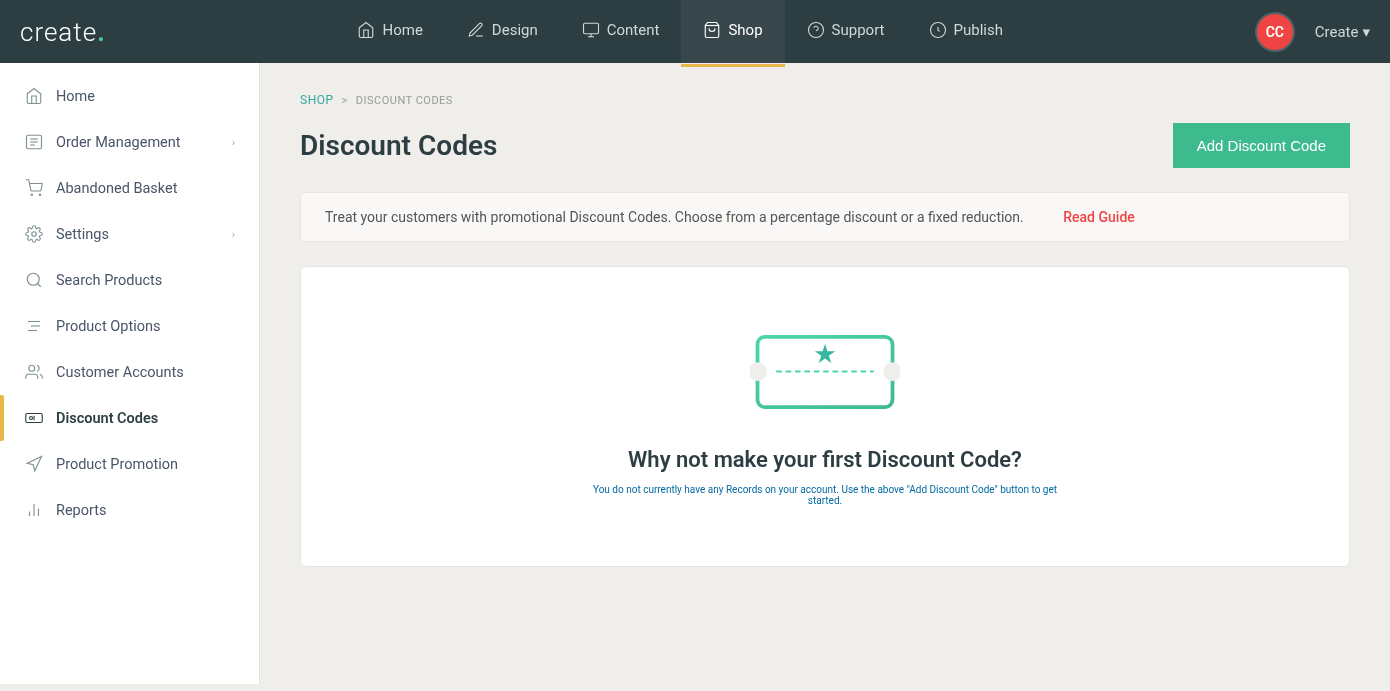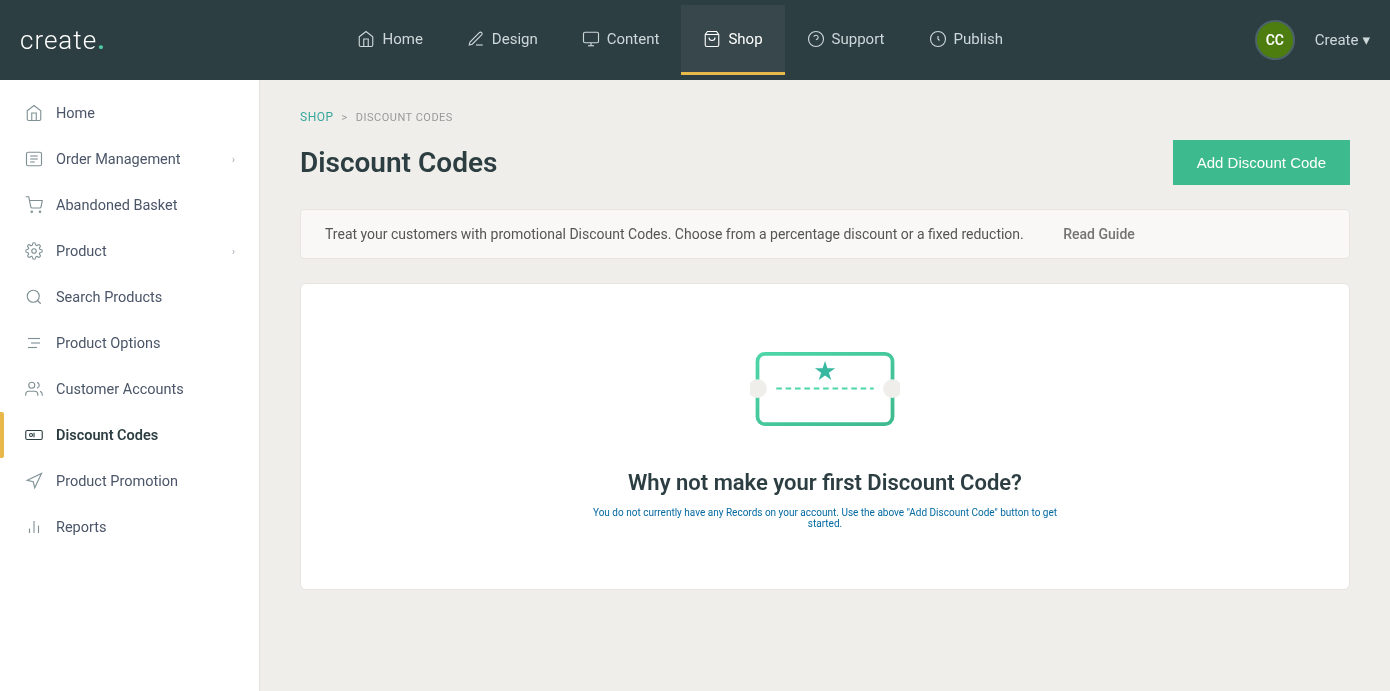--- a/index.html
+++ b/index.html
@@ -1,21 +1,21 @@
 <!DOCTYPE html>
 <html><head>
   <meta charset="utf-8">
   <style>
     * { box-sizing: border-box; margin: 0; padding: 0; }
     body { font-family: -apple-system, BlinkMacSystemFont, 'Segoe UI', Roboto, sans-serif; background: #f0eeeb; }
 
     
     .topnav {
       background: #2d3e42;
-      height: 80px;
+      height: 63px;
       display: flex;
       align-items: center;
       padding: 8px 20px;
       justify-content: space-between;
     }
     .topnav-logo {
       color: #fff;
       font-size: 26px;
       font-weight: 300;
       letter-spacing: 1px;
@@ -45,21 +45,21 @@
       background: rgba(255,255,255,0.05);
     }
     .topnav-right {
       display: flex;
       align-items: center;
       gap: 20px;
     }
     .avatar-circle {
       width: 40px; height: 40px;
       border-radius: 50%;
-      background: #4d7c0f;
+      background: #ef4444;
       border: 2px solid #4a6268;
       display: flex; align-items: center; justify-content: center;
       color: #fff; font-size: 14px; font-weight: 600;
     }
     .topnav-create {
       color: #cdd8da;
       font-size: 15px;
       display: flex; align-items: center; gap: 4px;
     }
 
@@ -156,21 +156,21 @@
       border-radius: 4px;
       padding: 16px 24px;
       display: flex;
       align-items: center;
       gap: 18px;
       margin-bottom: 24px;
       font-size: 14px;
       color: #555;
     }
     .info-bar a {
-      color: #737373;
+      color: #ef4444;
       text-decoration: none;
       font-weight: 500;
     }
 
     
     .empty-card {
       background: #fff;
       border: 1px solid #e8e5e0;
       border-radius: 6px;
       padding: 60px 40px;
@@ -182,21 +182,20 @@
     .ticket-icon {
       width: 150px;
       height: 90px;
       margin-bottom: 30px;
     }
     .empty-card h2 {
       font-size: 22px;
       font-weight: 600;
       color: #2d3e42;
       margin-bottom: 12px;
-      margin-top: 6px;
     }
     .empty-card p {
       font-size: 10px;
       color: #0369a1;
       max-width: 500px;
     }
 
     
     .nav-icon { width: 18px; height: 18px; }
   </style>
@@ -315,21 +314,21 @@
       <span>Abandoned Basket</span>
     </div>
 
     <div class="sidebar-item">
       <span class="icon">
         <svg width="18" height="18" viewBox="0 0 24 24" fill="none" stroke="#4a6268" stroke-width="1.5">
             <circle cx="12" cy="12" r="3"></circle>
             <path d="M19.4 15a1.65 1.65 0 0 0 .33 1.82l.06.06a2 2 0 0 1-2.83 2.83l-.06-.06a1.65 1.65 0 0 0-1.82-.33 1.65 1.65 0 0 0-1 1.51V21a2 2 0 0 1-4 0v-.09A1.65 1.65 0 0 0 9 19.4a1.65 1.65 0 0 0-1.82.33l-.06.06a2 2 0 0 1-2.83-2.83l.06-.06A1.65 1.65 0 0 0 4.68 15a1.65 1.65 0 0 0-1.51-1H3a2 2 0 0 1 0-4h.09A1.65 1.65 0 0 0 4.6 9a1.65 1.65 0 0 0-.33-1.82l-.06-.06a2 2 0 0 1 2.83-2.83l.06.06A1.65 1.65 0 0 0 9 4.68a1.65 1.65 0 0 0 1-1.51V3a2 2 0 0 1 4 0v.09a1.65 1.65 0 0 0 1 1.51 1.65 1.65 0 0 0 1.82-.33l.06-.06a2 2 0 0 1 2.83 2.83l-.06.06A1.65 1.65 0 0 0 19.4 9a1.65 1.65 0 0 0 1.51 1H21a2 2 0 0 1 0 4h-.09a1.65 1.65 0 0 0-1.51 1z"></path>
           </svg>
       </span>
-      <span>Product</span>
+      <span>Settings</span>
       <span class="chevron">›</span>
     </div>
 
     <div class="sidebar-item">
       <span class="icon">
         <svg width="18" height="18" viewBox="0 0 24 24" fill="none" stroke="#4a6268" stroke-width="1.5">
             <circle cx="11" cy="11" r="8"></circle>
             <line x1="21" y1="21" x2="16.65" y2="16.65"></line>
           </svg>
       </span>

